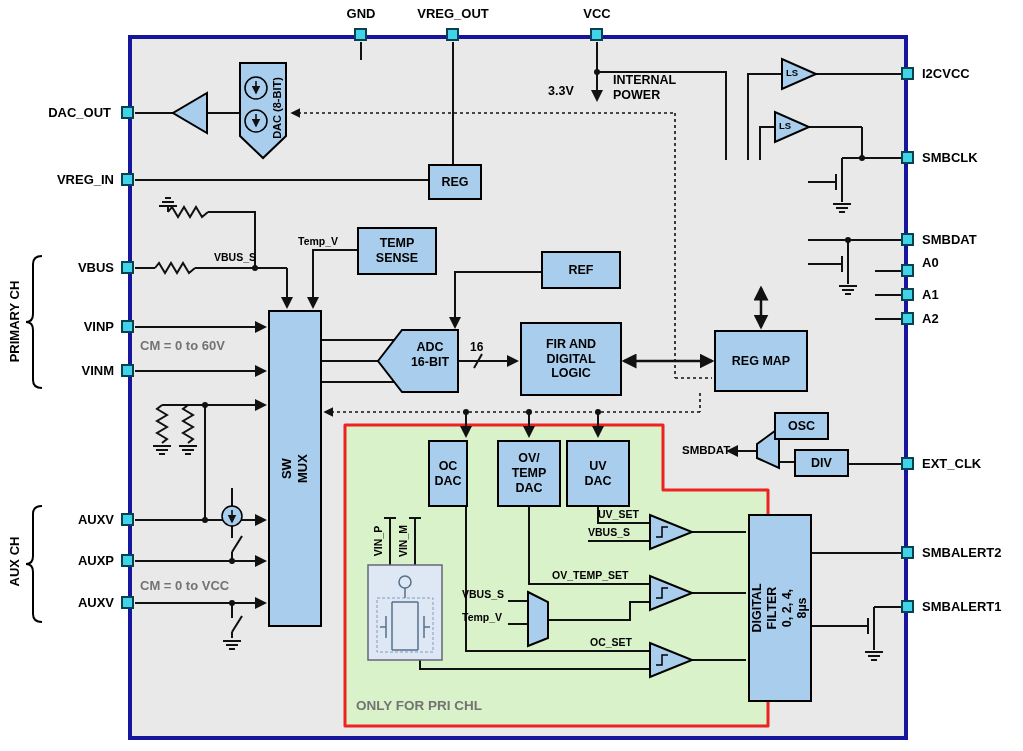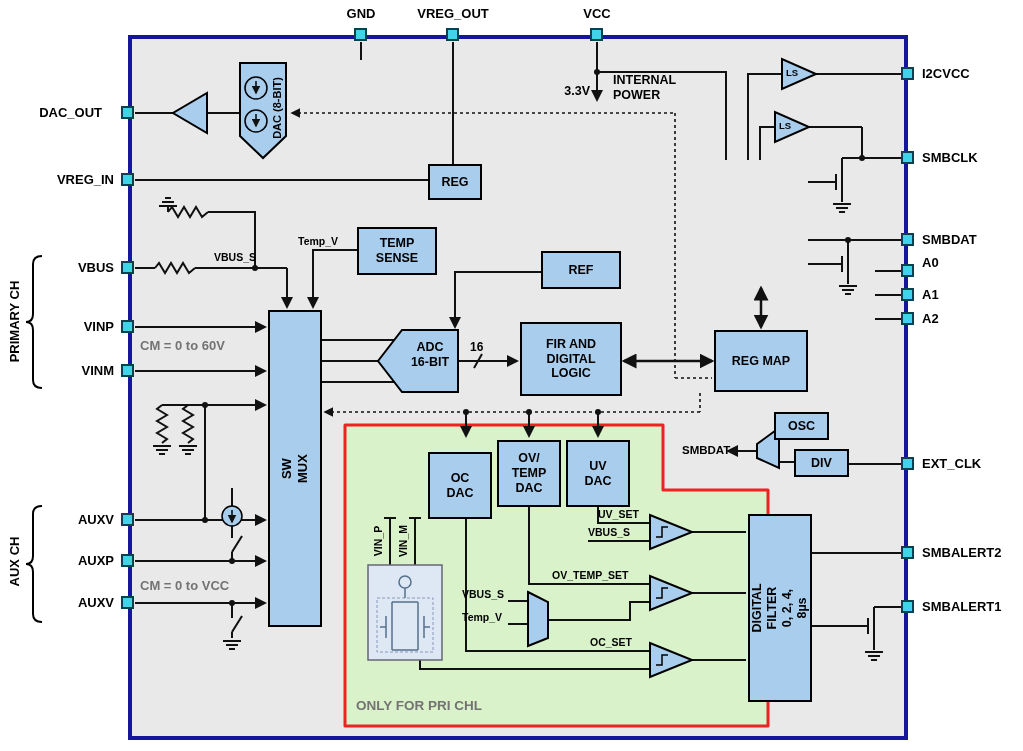--- a/index.html
+++ b/index.html
@@ -249,41 +249,41 @@
   <div class="block" style="left:541px;top:251px;width:80px;height:38px">REF</div>
   <div class="block" style="left:268px;top:310px;width:54px;height:317px">
     <span class="vspan">SW MUX</span>
   </div>
   <div class="block" style="left:714px;top:330px;width:94px;height:62px">REG MAP</div>
   <div class="block" style="left:520px;top:322px;width:102px;height:74px">FIR AND
 DIGITAL
 LOGIC</div>
   <div class="block" style="left:774px;top:412px;width:55px;height:28px">OSC</div>
   <div class="block" style="left:794px;top:449px;width:55px;height:28px">DIV</div>
-  <div class="block" style="left:428px;top:452px;width:64px;height:67px">OC
+  <div class="block" style="left:428px;top:440px;width:40px;height:67px">OC
 DAC</div>
   <div class="block" style="left:497px;top:440px;width:64px;height:67px">OV/
 TEMP
 DAC</div>
   <div class="block" style="left:566px;top:440px;width:64px;height:67px">UV
 DAC</div>
   <div class="block" style="left:748px;top:514px;width:64px;height:188px">
     <span class="vspan" style="font-size:12.5px">DIGITAL FILTER
 0, 2, 4, 8µs</span>
   </div>
 
   <div class="vtext" style="left:217px;top:102px;width:120px;font-size:11px">DAC (8-BIT)</div>
   <div class="lab big" style="left:402px;top:340px;width:56px;text-align:center">ADC
 16-BIT</div>
   <div class="lab" style="left:786px;top:67px;font-size:9.5px">LS</div>
   <div class="lab" style="left:779px;top:120px;font-size:9.5px">LS</div>
 
   <div class="lab big" style="left:613px;top:73px">INTERNAL
 POWER</div>
-  <div class="lab big" style="left:548px;top:84px;width:42px;text-align:right">3.3V</div>
+  <div class="lab big" style="left:548px;top:84px;width:42px;">3.3V</div>
   <div class="lab" style="left:214px;top:251px">VBUS_S</div>
   <div class="lab" style="left:298px;top:235px">Temp_V</div>
   <div class="lab" style="left:470px;top:340px;font-size:12px">16</div>
   <div class="lab" style="left:682px;top:444px;font-size:11.5px">SMBDAT</div>
   <div class="lab" style="left:598px;top:508px">UV_SET</div>
   <div class="lab" style="left:588px;top:526px">VBUS_S</div>
   <div class="lab" style="left:552px;top:569px">OV_TEMP_SET</div>
   <div class="lab" style="left:462px;top:588px">VBUS_S</div>
   <div class="lab" style="left:462px;top:611px">Temp_V</div>
   <div class="lab" style="left:590px;top:636px">OC_SET</div>
@@ -298,21 +298,21 @@
   <div class="vtext" style="left:-41px;top:554px;width:110px">AUX CH</div>
 
   <div class="pin" style="left:354px;top:28px"></div>
   <div class="plabel pl-top" style="left:316px;top:6px">GND</div>
   <div class="pin" style="left:446px;top:28px"></div>
   <div class="plabel pl-top" style="left:408px;top:6px">VREG_OUT</div>
   <div class="pin" style="left:590px;top:28px"></div>
   <div class="plabel pl-top" style="left:552px;top:6px">VCC</div>
 
   <div class="pin" style="left:121px;top:106px"></div>
-  <div class="plabel pl-left" style="left:8px;top:105px">DAC_OUT</div>
+  <div class="plabel pl-left" style="left:17px;top:105px">DAC_OUT</div>
   <div class="pin" style="left:121px;top:173px"></div>
   <div class="plabel pl-left" style="left:20px;top:172px">VREG_IN</div>
   <div class="pin" style="left:121px;top:261px"></div>
   <div class="plabel pl-left" style="left:20px;top:260px">VBUS</div>
   <div class="pin" style="left:121px;top:320px"></div>
   <div class="plabel pl-left" style="left:20px;top:319px">VINP</div>
   <div class="pin" style="left:121px;top:364px"></div>
   <div class="plabel pl-left" style="left:20px;top:363px">VINM</div>
   <div class="pin" style="left:121px;top:513px"></div>
   <div class="plabel pl-left" style="left:20px;top:512px">AUXV</div>

